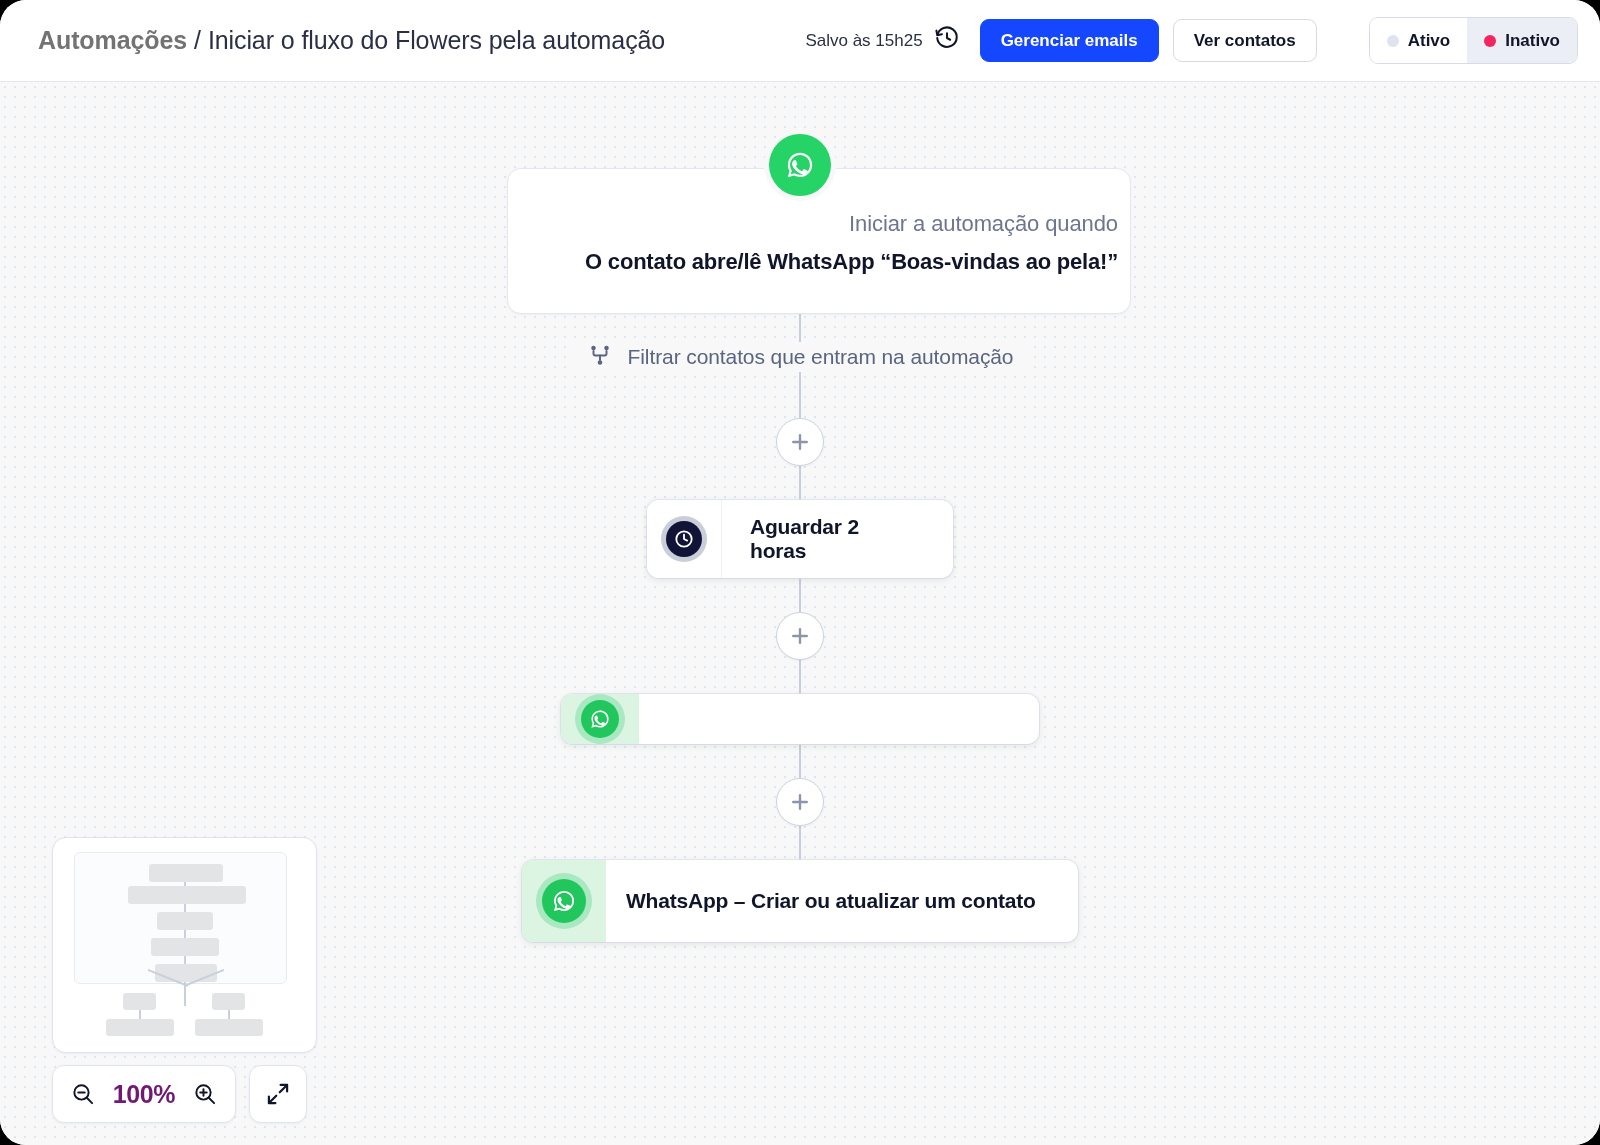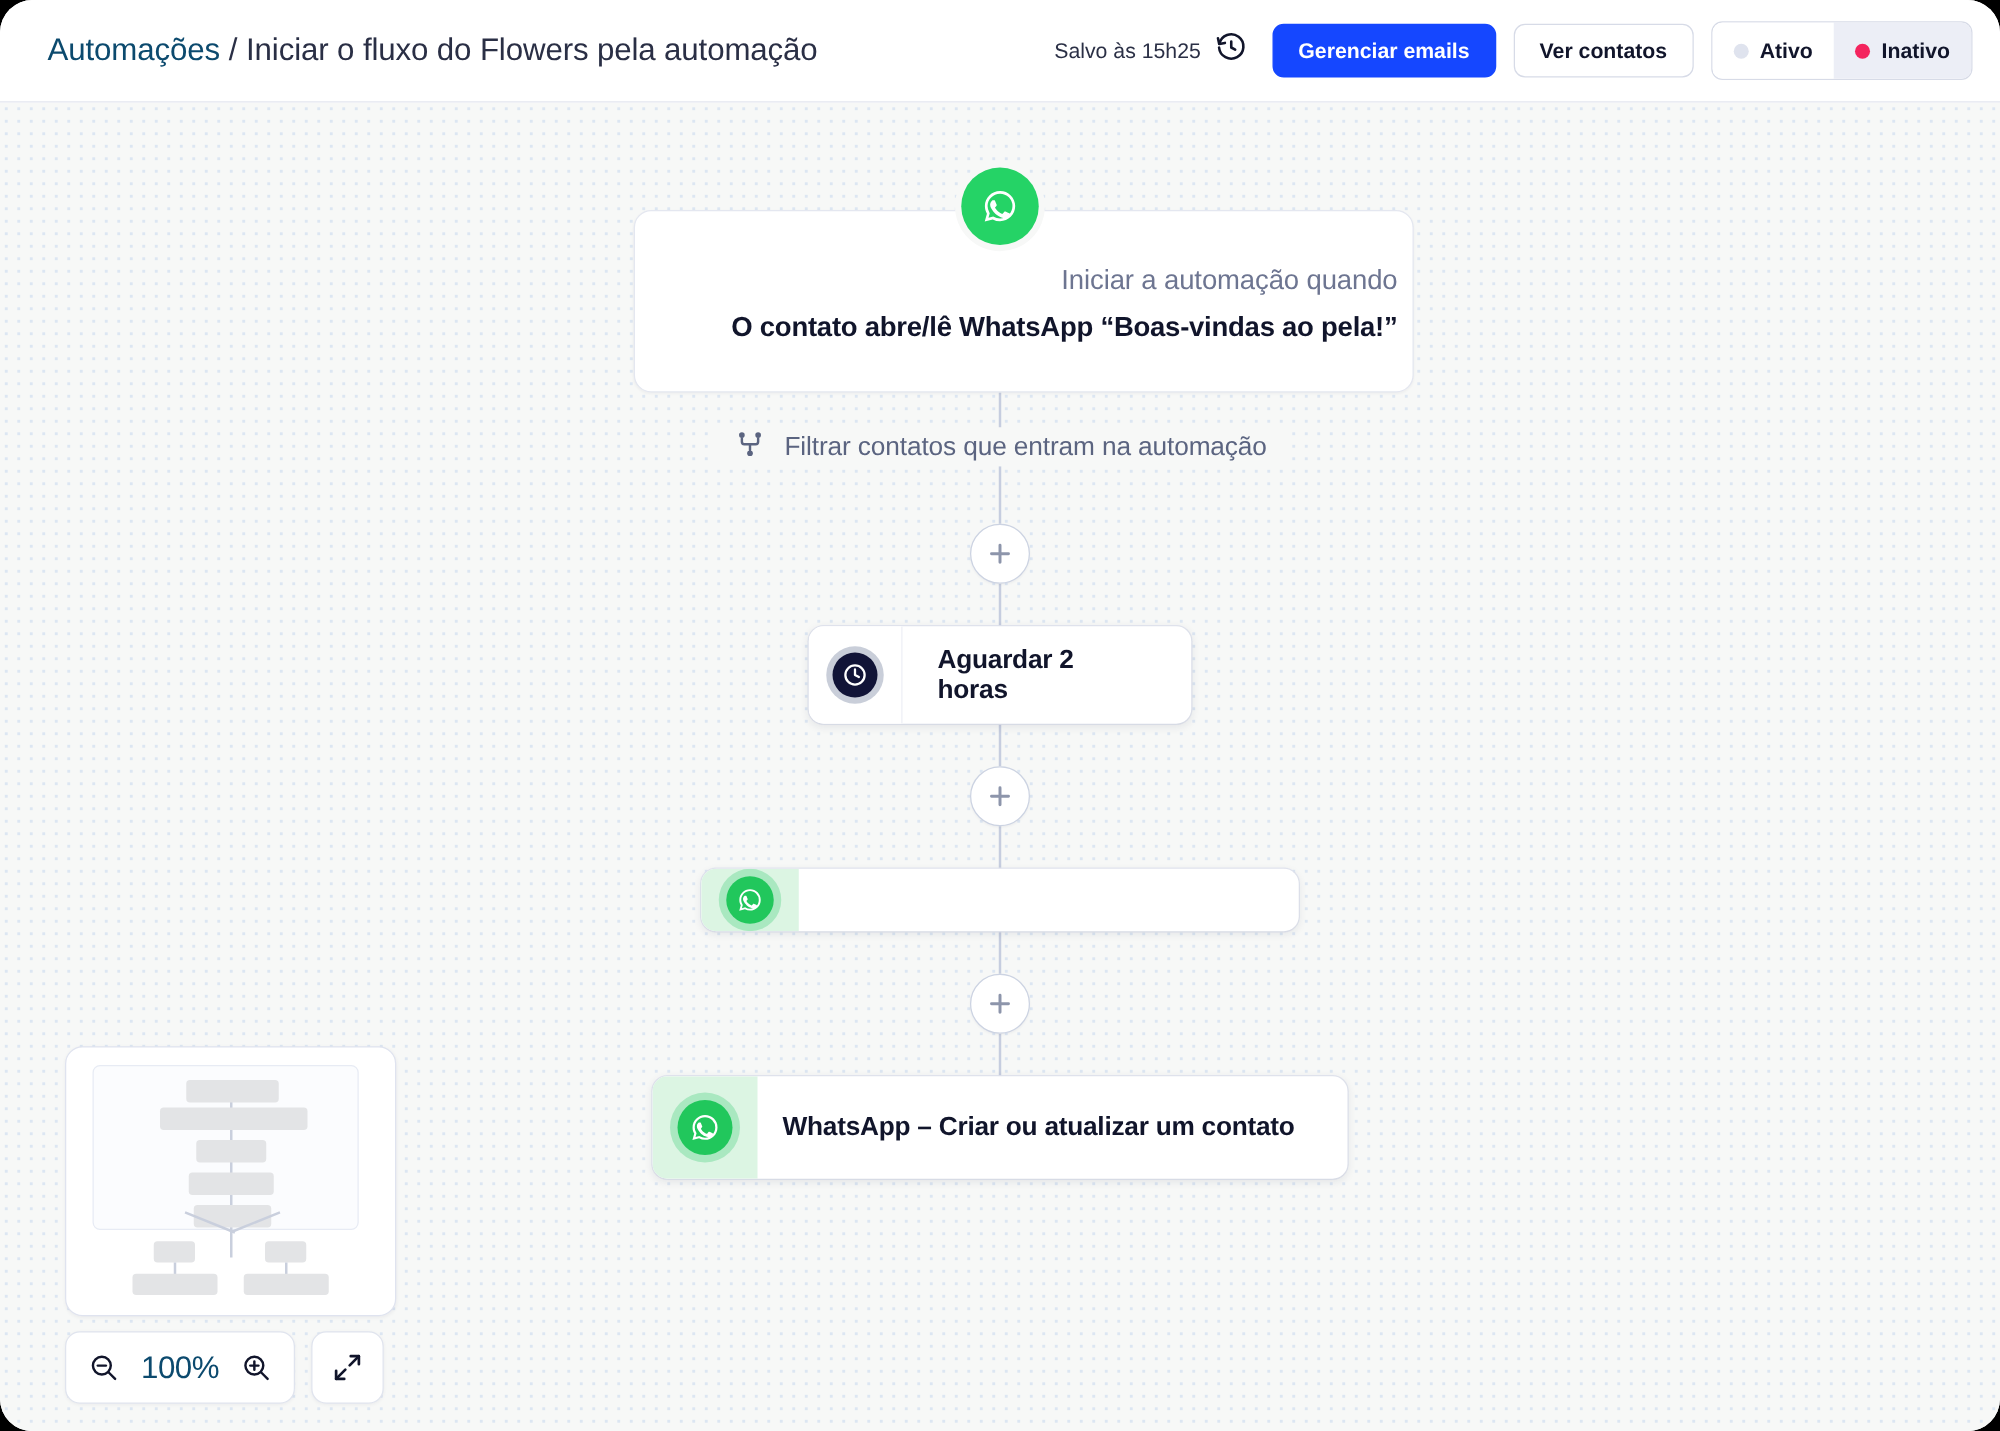--- a/index.html
+++ b/index.html
@@ -39,22 +39,22 @@
 
   .breadcrumb {
     display: flex;
     align-items: baseline;
     gap: 0;
     font-size: 25px;
     letter-spacing: -0.1px;
     white-space: nowrap;
   }
   .breadcrumb .crumb-root {
-    color: #0c4a6e;
-    font-weight: 400;
+    color: #737373;
+    font-weight: 700;
   }
   .breadcrumb .crumb-sep {
     color: #2a2f45;
     font-weight: 400;
     padding: 0 7px;
   }
   .breadcrumb .crumb-current {
     color: #2a2f45;
     font-weight: 400;
   }
@@ -104,20 +104,21 @@
 
   .segmented {
     box-sizing: border-box;
     height: 47px;
     display: flex;
     align-items: stretch;
     border: 1px solid #d7dbe7;
     border-radius: 9px;
     overflow: hidden;
     background: #ffffff;
+    margin-left: 38px;
   }
   .seg {
     display: flex;
     align-items: center;
     gap: 9px;
     padding: 0 17px;
     font-size: 17px;
     font-weight: 700;
     color: #11152b;
     cursor: pointer;
@@ -373,22 +374,22 @@
     border: 1px solid #e0e4ee;
     border-radius: 12px;
     display: flex;
     align-items: center;
     justify-content: space-between;
     padding: 0 17px;
     box-shadow: 0 1px 3px rgba(20,27,60,0.05);
   }
   .zoom-level {
     font-size: 25px;
-    font-weight: 400;
-    color: #0c4a6e;
+    font-weight: 700;
+    color: #701a75;
     letter-spacing: -0.4px;
   }
   .zoom-icon-btn {
     display: flex;
     align-items: center;
     justify-content: center;
     cursor: pointer;
   }
   .fit-btn {
     box-sizing: border-box;

